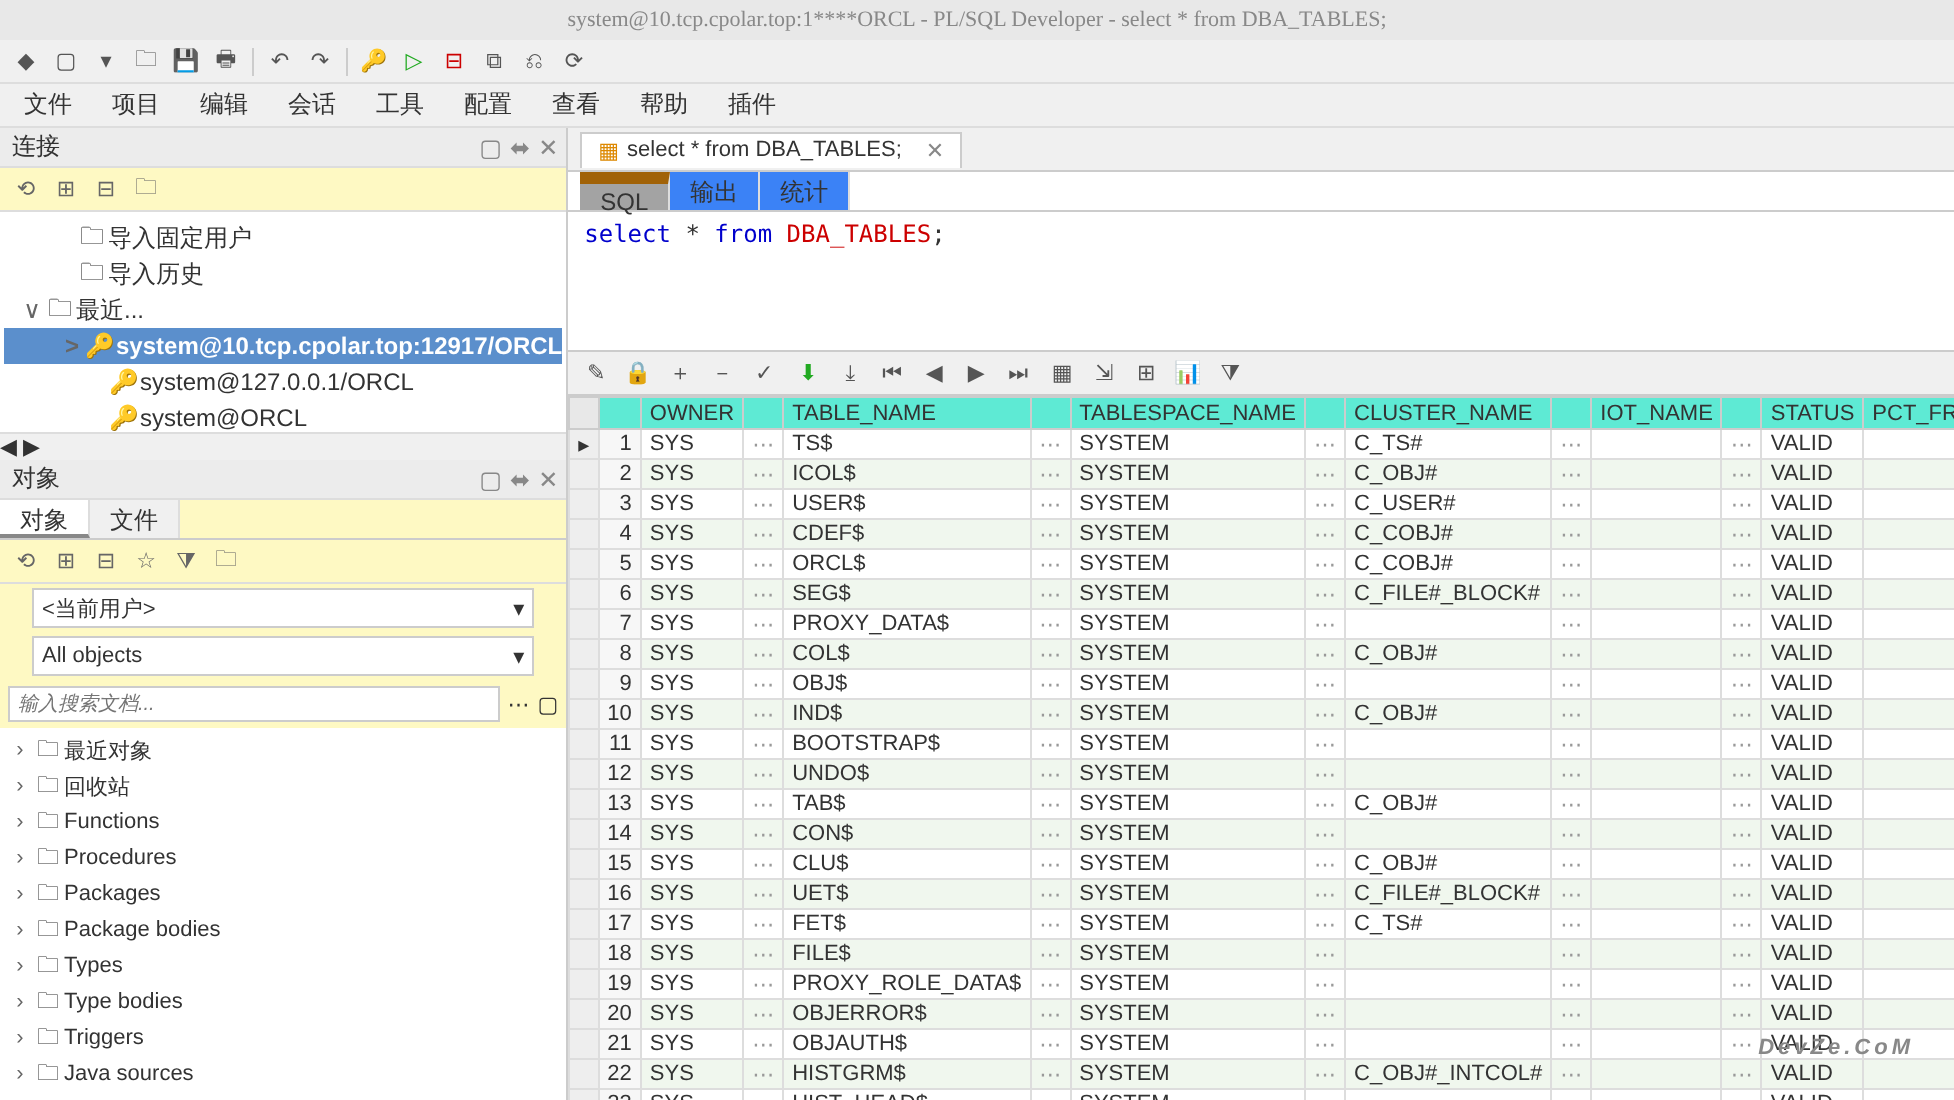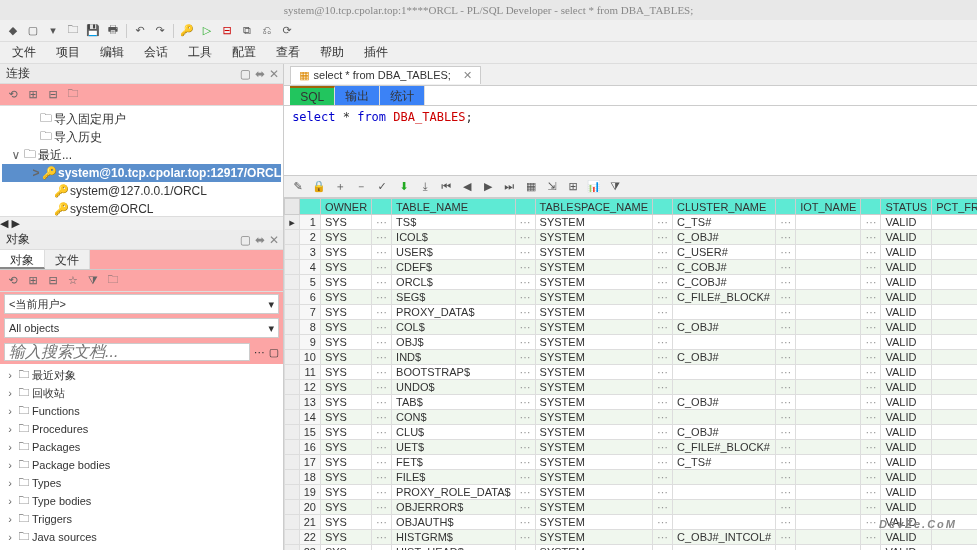--- a/index.html
+++ b/index.html
@@ -4,44 +4,44 @@
 <style>
 * { box-sizing: border-box; margin: 0; padding: 0; }
 body { font-family: "Microsoft YaHei", Tahoma, sans-serif; font-size: 11px; background: #f4f4f4; color: #333; width: 977px; height: 550px; overflow: hidden; }
 .titlebar { height: 20px; background: #e8e8e8; display: flex; align-items: center; justify-content: center; font-size: 11px; color: #888; font-family: Liberation Serif, serif; }
 .toolbar { height: 22px; background: #f0f0f0; border-bottom: 1px solid #ddd; display: flex; align-items: center; padding: 0 4px; gap: 2px; }
 .toolbar .tbtn { width: 18px; height: 18px; display: inline-flex; align-items: center; justify-content: center; color: #555; cursor: pointer; }
 .toolbar .sep { width: 1px; height: 14px; background: #ccc; margin: 0 2px; }
 .menubar { height: 22px; background: #f0f0f0; border-bottom: 1px solid #ddd; display: flex; align-items: center; padding-left: 12px; gap: 20px; font-size: 12px; }
 .menubar span { cursor: pointer; color: #333; }
 .app-body { display: flex; height: 486px; }
-.left-col { width: 288px; display: flex; flex-direction: column; border-right: 1px solid #ccc; background: #fca5a5; }
+.left-col { width: 288px; display: flex; flex-direction: column; border-right: 1px solid #ccc; background: #fef9c3; }
 .panel-header { height: 20px; background: #ececec; border-bottom: 1px solid #ddd; display: flex; align-items: center; padding: 0 6px; font-size: 12px; position: relative; }
 .panel-btns { position: absolute; right: 4px; display: flex; gap: 4px; color: #888; }
 .panel-toolbar { height: 22px; border-bottom: 1px solid #ddd; display: flex; align-items: center; padding: 0 4px; gap: 2px; }
 .panel-toolbar .ico { width: 18px; height: 18px; display: inline-flex; align-items: center; justify-content: center; color: #666; cursor: pointer; font-size: 11px; }
 .tree { flex: 1; overflow: auto; padding: 4px 2px; font-size: 12px; background: #fff; }
 .tree-row { display: flex; align-items: center; height: 18px; padding-left: 2px; white-space: nowrap; cursor: pointer; }
 .tree-row.selected { background: #5b8fcc; color: #fff; }
 .tw { width: 12px; text-align: center; color: #666; }
 .tic { width: 16px; text-align: center; }
 .scroll-stub { height: 14px; border-top: 1px solid #ddd; background: #f0f0f0; }
 .obj-tabs { height: 20px; display: flex; border-bottom: 1px solid #ccc; }
 .obj-tab { padding: 2px 10px 0; font-size: 12px; border-right: 1px solid #ddd; background: #f0f0f0; cursor: pointer; }
 .obj-tab.active { background: #fff; border-bottom: 2px solid #888; }
-.dropdown { height: 20px; border: 1px solid #ccc; margin: 2px 4px; padding: 1px 4px; background: #fff; display: flex; align-items: center; justify-content: space-between; font-size: 11px; }
+.dropdown { height: 20px; border: 1px solid #ccc; margin: 2px 16px; padding: 1px 4px; background: #fff; display: flex; align-items: center; justify-content: space-between; font-size: 11px; }
 .search-row { height: 20px; margin: 2px 4px; display: flex; align-items: center; gap: 4px; }
-.search-row input { flex: 1; border: 1px solid #ccc; height: 18px; padding: 0 4px; font-size: 16px; font-style: italic; color: #999; }
+.search-row input { flex: 1; border: 1px solid #ccc; height: 18px; padding: 0 4px; font-size: 10px; font-style: italic; color: #999; }
 .obj-tree { flex: 1; overflow: auto; background: #fff; padding: 2px; }
 .right-col { flex: 1; display: flex; flex-direction: column; background: #fff; }
 .editor-tabbar { height: 22px; background: #f0f0f0; border-bottom: 1px solid #ccc; display: flex; align-items: center; padding-left: 6px; }
 .editor-tab { display: flex; align-items: center; gap: 4px; background: #fff; border: 1px solid #ccc; border-bottom: none; padding: 2px 8px; font-size: 11px; }
 .result-tabs { height: 20px; display: flex; border-bottom: 1px solid #ccc; padding-left: 6px; }
 .result-tab { padding: 2px 10px; font-size: 12px; border-right: 1px solid #ddd; background: #3b82f6; cursor: pointer; }
-.result-tab.active { background: #22c55e; border-top: 2px solid #a16207; }
+.result-tab.active { background: #a3a3a3; border-top: 6px solid #a16207; }
 .sql-editor { height: 70px; padding: 4px 8px; font-family: Consolas, monospace; font-size: 12px; border-bottom: 1px solid #ccc; }
 .kw-blue { color: #0000cc; }
 .kw-red { color: #cc0000; }
 .grid-toolbar { height: 22px; background: #f0f0f0; border-bottom: 1px solid #ccc; display: flex; align-items: center; padding: 0 4px; gap: 1px; }
 .grid-toolbar .g { width: 20px; height: 18px; display: inline-flex; align-items: center; justify-content: center; color: #555; cursor: pointer; font-size: 11px; }
 .grid-wrap { flex: 1; overflow: auto; }
 table.grid { border-collapse: collapse; font-size: 11px; width: 100%; }
 .grid th { background: #5eead4; border: 1px solid #ccc; padding: 1px 4px; font-weight: normal; text-align: left; height: 16px; position: sticky; top: 0; }
 .grid th.corner { width: 14px; background: #e8e8e8; }
 .grid th.rownum { width: 22px; text-align: center; }

